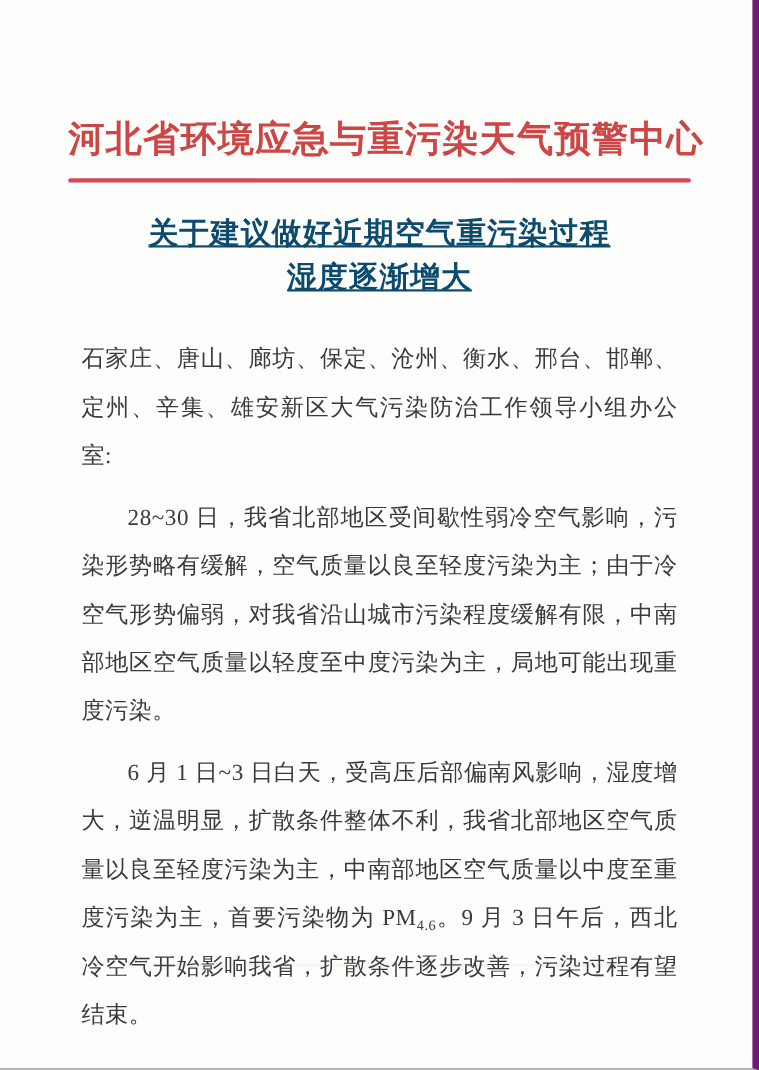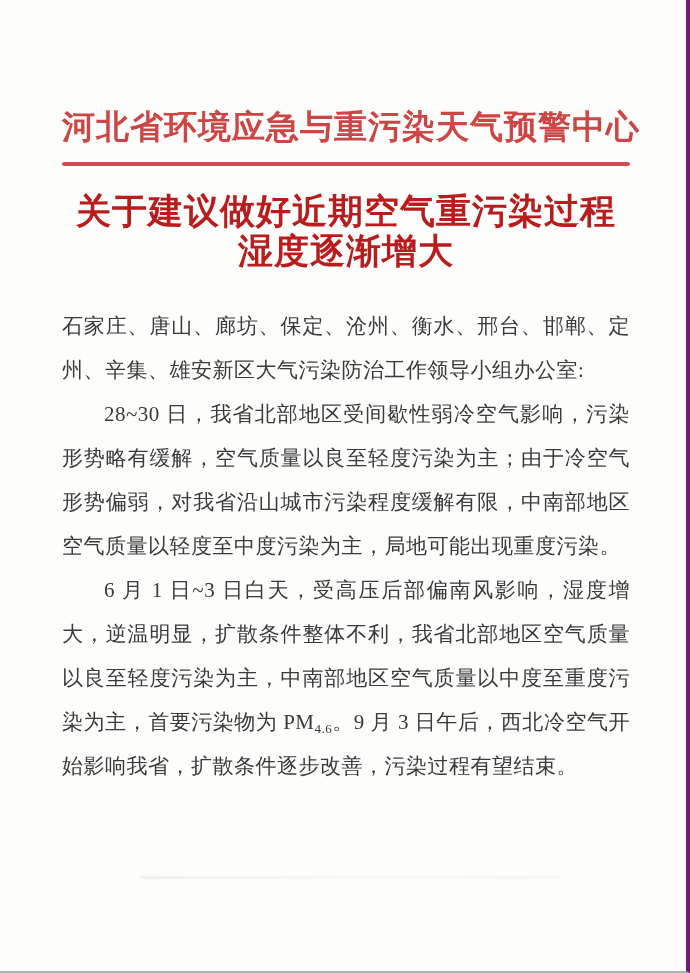--- a/index.html
+++ b/index.html
@@ -7,21 +7,21 @@
     padding: 0;
     background: #e8e8e8;
   }
   .page {
     position: relative;
     width: 690px;
     height: 973px;
     margin: 0 auto;
     box-sizing: border-box;
     background: #fdfdfc;
-    border-right: 4px solid #701a75;
+    border-right: 6px solid #701a75;
     border-bottom: 2px solid #aeaeae;
     padding: 0 56px 0 62px;
     font-family: "Liberation Serif", "DejaVu Serif", serif;
     overflow: hidden;
   }
   .letterhead {
     margin-top: 104px;
     font-size: 33px;
     line-height: 1.4;
     font-weight: bold;
@@ -32,37 +32,38 @@
   }
   .red-rule {
     margin-top: 12px;
     height: 4px;
     width: 100%;
     border-radius: 2px;
     background: var(--divider-red, #d34a56);
   }
   .doc-title {
     margin: 26px 0 0 0;
-    font-size: 35px;
+    font-size: 27px;
     font-weight: bold;
     line-height: 40px;
     text-align: center;
-    color: #b91c1c;
+    color: #0c4a6e;
     letter-spacing: 1px;
+    text-decoration: underline;
   }
   .doc-title .title-line { display: block; }
   .doc-body {
     margin-top: 32px;
     font-size: 21px;
     line-height: 44px;
     color: #3a3a3a;
     text-align: justify;
     letter-spacing: 0.5px;
   }
-  .doc-body p { margin: 0; }
+  .doc-body p { margin: 12px; }
   .recipients { text-indent: 0; }
   .para { text-indent: 2em; }
   .pm-sub {
     font-size: 13px;
     line-height: 0;
     vertical-align: -4px;
   }
   
   .scan-artifact {
     position: absolute;

